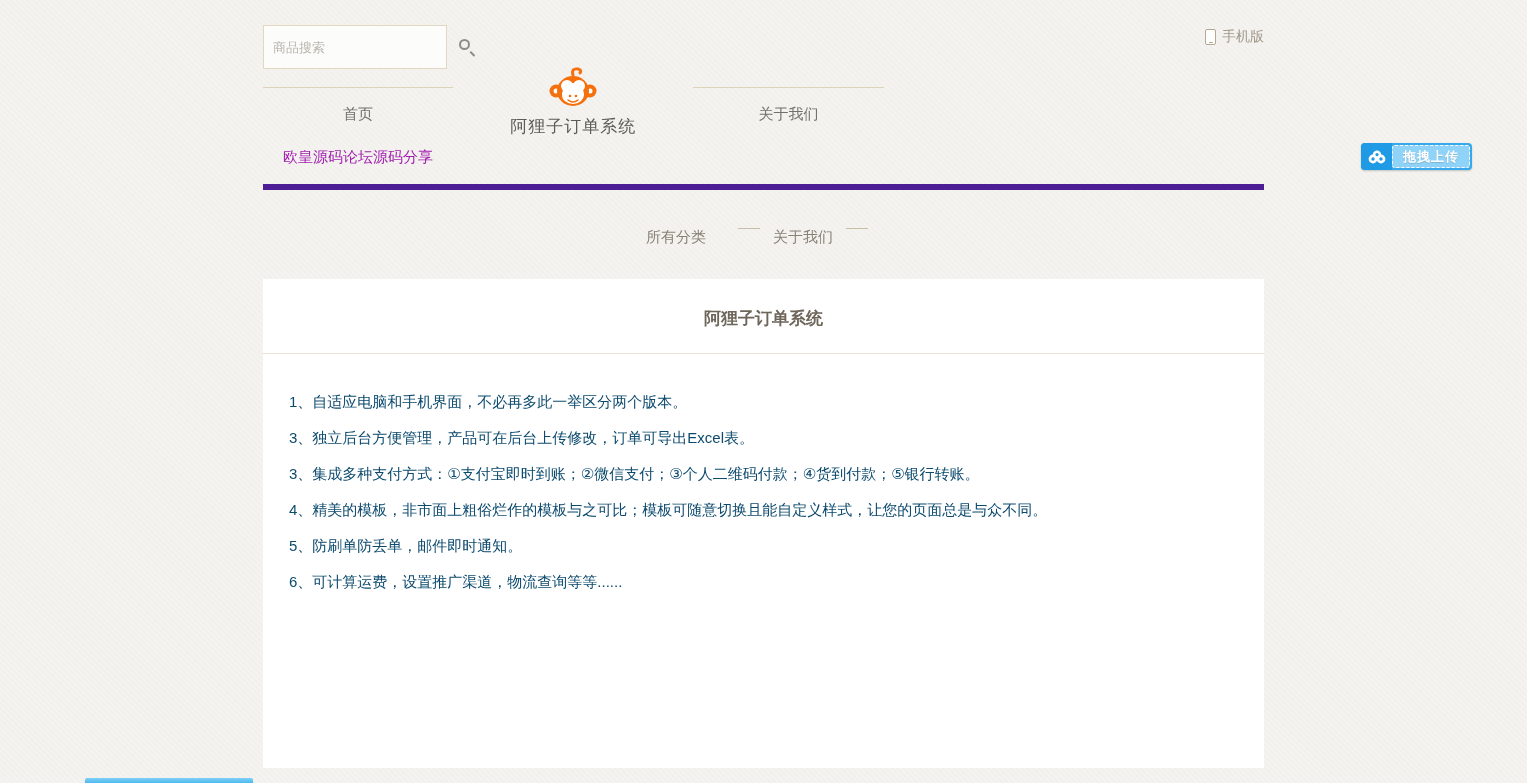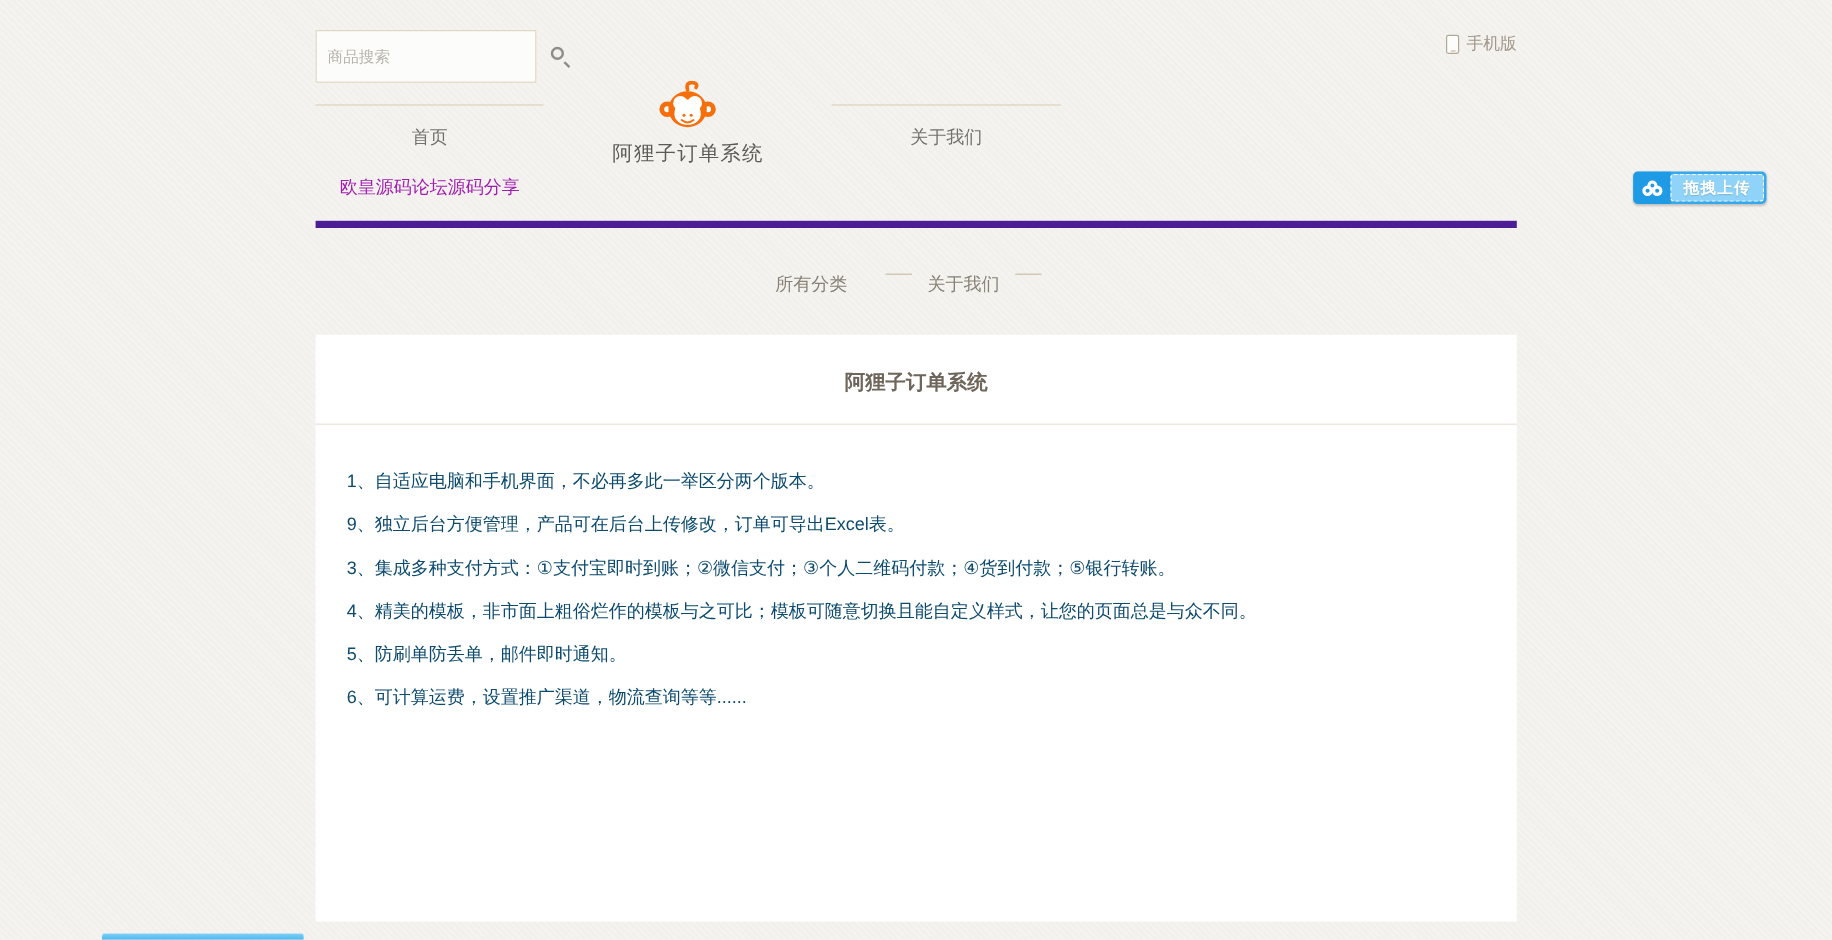--- a/index.html
+++ b/index.html
@@ -150,21 +150,21 @@
     <a class="crumb">所有分类</a>
     <span class="dash first"></span>
     <a class="crumb">关于我们</a>
     <span class="dash"></span>
   </div>
 
   <div class="card">
     <div class="card-title">阿狸子订单系统</div>
     <div class="feature-list">
       <div class="feature-item">1、自适应电脑和手机界面，不必再多此一举区分两个版本。</div>
-      <div class="feature-item">9、独立后台方便管理，产品可在后台上传修改，订单可导出Excel表。</div>
+      <div class="feature-item">3、独立后台方便管理，产品可在后台上传修改，订单可导出Excel表。</div>
       <div class="feature-item">3、集成多种支付方式：①支付宝即时到账；②微信支付；③个人二维码付款；④货到付款；⑤银行转账。</div>
       <div class="feature-item">4、精美的模板，非市面上粗俗烂作的模板与之可比；模板可随意切换且能自定义样式，让您的页面总是与众不同。</div>
       <div class="feature-item">5、防刷单防丢单，邮件即时通知。</div>
       <div class="feature-item">6、可计算运费，设置推广渠道，物流查询等等......</div>
     </div>
   </div>
 
 </div>
 
 <div class="baidu-widget">

